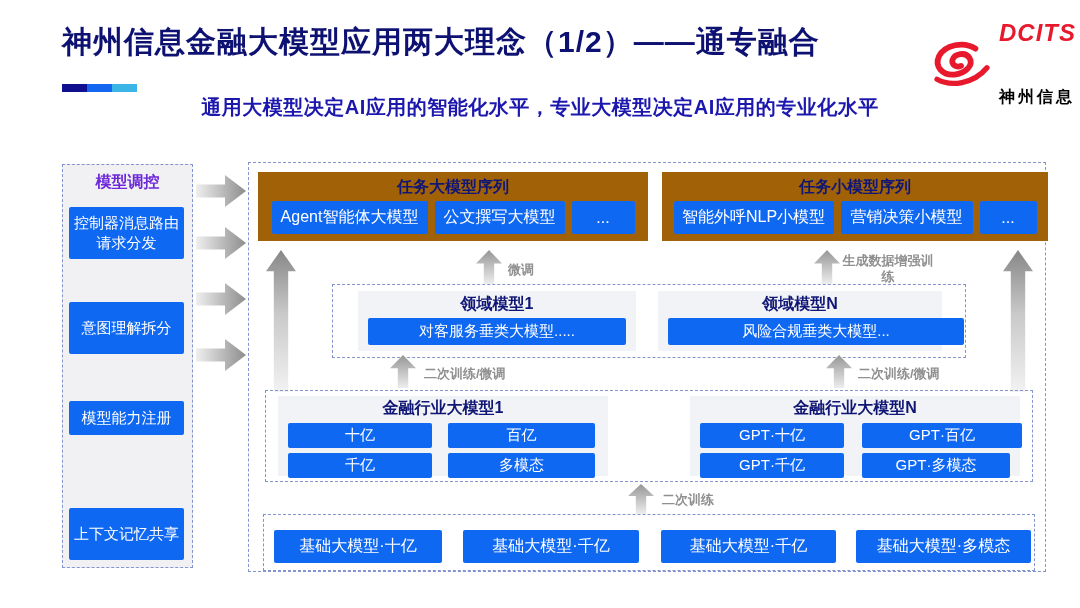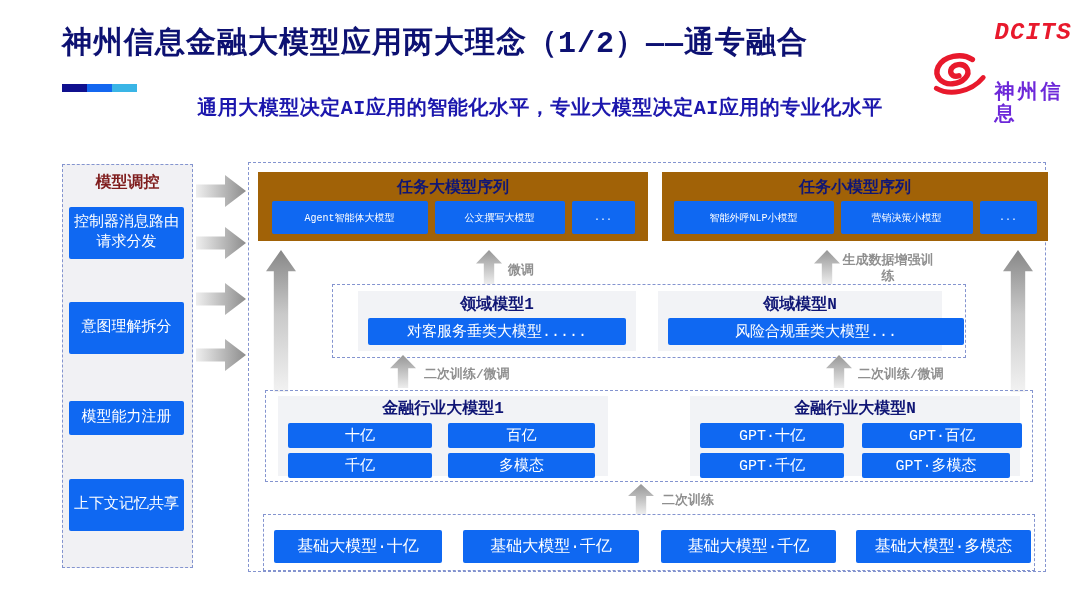--- a/index.html
+++ b/index.html
@@ -1,36 +1,36 @@
 <!DOCTYPE html>
 <html><head>
 <meta charset="utf-8">
 <style>
   html,body{margin:0;padding:0;background:#fff;}
   .stage{position:relative;width:1080px;height:608px;background:#fff;overflow:hidden;
-         font-family:Liberation Mono, monospace;border-radius:8px;}
+         font-family:Liberation Sans, sans-serif;border-radius:8px;}
 
   
   .title{position:absolute;left:62px;top:22px;font-size:30px;font-weight:800;
          color:#0d1172;letter-spacing:1px;white-space:nowrap;}
   .accent-bar{position:absolute;left:62px;top:84px;display:flex;}
   .accent-bar span{display:block;width:25px;height:8px;}
   .seg1{background:#10108e;} .seg2{background:#1467f0;} .seg3{background:#3ab5e6;}
   .subtitle{position:absolute;left:0;top:94px;width:1080px;text-align:center;
             font-size:20px;font-weight:800;color:#1c17ad;letter-spacing:.5px;}
   .logo{position:absolute;left:931px;top:20px;display:flex;align-items:center;gap:6px;}
   .logo-text{display:flex;flex-direction:column;line-height:1.1;gap:36px;}
   .brand{font-size:24px;font-weight:900;font-style:italic;color:#e8192c;letter-spacing:1px;}
-  .brand-cn{font-size:20px;font-weight:700;color:#6d28d9;letter-spacing:3px;margin-top:0;}
+  .brand-cn{font-size:16px;font-weight:700;color:#000000;letter-spacing:3px;margin-top:6px;}
 
   
   .sidebar{position:absolute;left:62px;top:164px;width:131px;height:404px;
            background:#f1f1f4;border:1.5px dashed #8494cf;box-sizing:border-box;}
   .side-title{position:absolute;left:0;top:7px;width:100%;text-align:center;
-              font-size:16px;font-weight:800;color:#7f1d1d;}
+              font-size:16px;font-weight:800;color:#6d28d9;}
   .btn{background:#0f68f2;color:#fff;display:flex;align-items:center;justify-content:center;
        text-align:center;border-radius:2px;font-weight:500;box-sizing:border-box;}
   .side-btn{position:absolute;left:6px;width:115px;font-size:15px;line-height:1.35;padding:2px 4px;}
 
   
   .arrow-right{position:absolute;width:50px;height:38px;
       background:linear-gradient(90deg,#efefef,#8d8d8d);
       clip-path:polygon(0% 33%,58% 33%,58% 8%,100% 50%,58% 92%,58% 67%,0% 67%);}
   .arrow-up-small{position:absolute;width:26px;height:34px;
       background:linear-gradient(180deg,#969696,#ededed);
@@ -41,21 +41,21 @@
   .flow-label{position:absolute;font-size:13px;font-weight:700;color:#8f8f8f;white-space:nowrap;}
 
   
   .dashed{position:absolute;border:1.5px dashed #8494cf;box-sizing:border-box;}
   .panel{position:absolute;background:#f2f3f6;}
   .panel-title{position:absolute;left:0;width:100%;text-align:center;
                font-size:16px;font-weight:800;color:#101675;}
   .task-box{position:absolute;background:#a16207;}
   .task-row{position:absolute;left:0;bottom:7px;width:100%;display:flex;
             justify-content:center;gap:7px;}
-  .task-row .btn{height:33px;font-size:10px;}
+  .task-row .btn{height:33px;font-size:16px;}
   .cell-btn{position:absolute;height:25px;font-size:15px;}
   .domain-btn{position:absolute;height:27px;font-size:15px;}
   .base-btn{position:absolute;height:33px;font-size:16px;}
 </style>
 </head>
 <body>
 
 <div class="stage">
 
   <div class="title">神州信息金融大模型应用两大理念（1/2）——通专融合</div>
@@ -75,21 +75,21 @@
       <span class="brand">DCITS</span>
       <span class="brand-cn">神州信息</span>
     </div>
   </div>
 
   <div class="sidebar">
     <div class="side-title">模型调控</div>
     <div class="btn side-btn" style="top:42px;height:52px;">控制器消息路由请求分发</div>
     <div class="btn side-btn" style="top:137px;height:52px;">意图理解拆分</div>
     <div class="btn side-btn" style="top:236px;height:34px;">模型能力注册</div>
-    <div class="btn side-btn" style="top:314px;height:52px;">上下文记忆共享</div>
+    <div class="btn side-btn" style="top:343px;height:52px;">上下文记忆共享</div>
   </div>
 
   <div class="arrow-right" style="left:196px;top:172px;"></div>
   <div class="arrow-right" style="left:196px;top:224px;"></div>
   <div class="arrow-right" style="left:196px;top:280px;"></div>
   <div class="arrow-right" style="left:196px;top:336px;"></div>
 
   <div class="dashed" style="left:248px;top:162px;width:798px;height:410px;"></div>
 
   <div class="task-box" style="left:258px;top:172px;width:390px;height:69px;">

